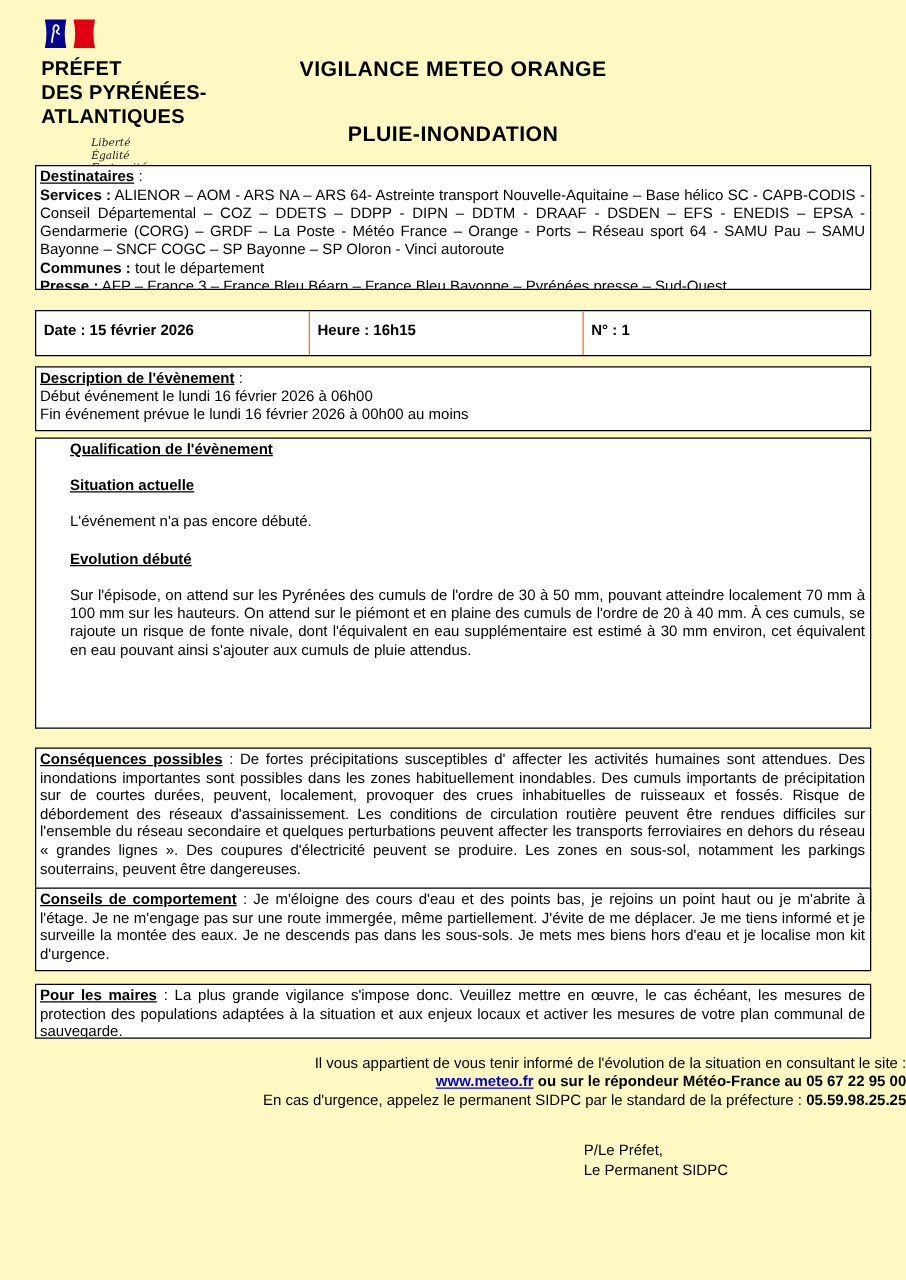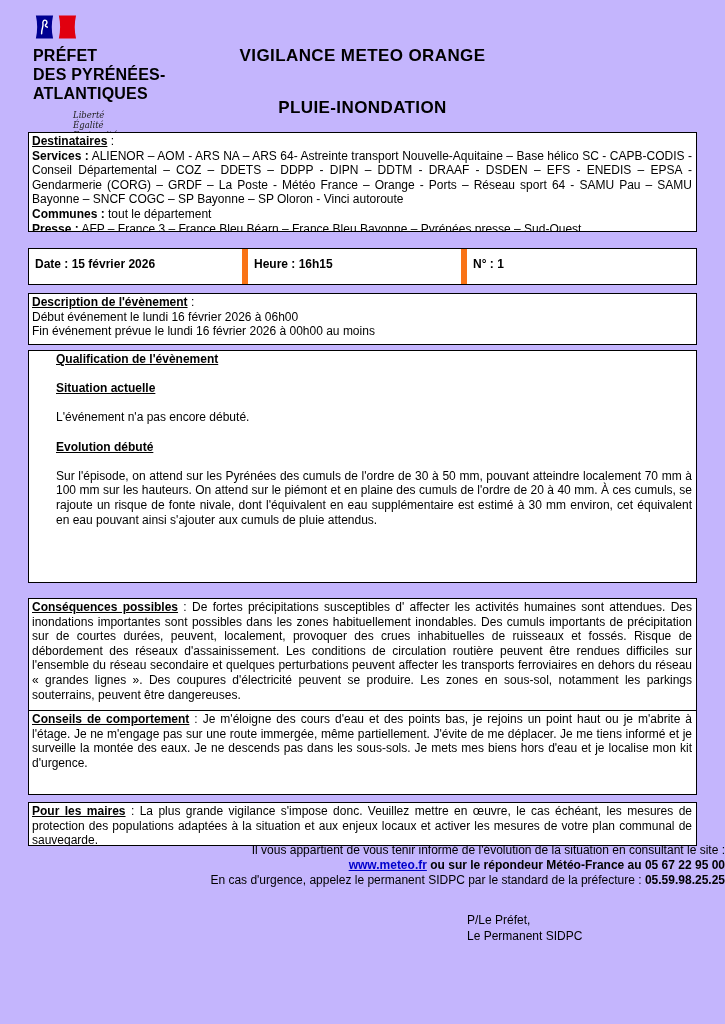--- a/index.html
+++ b/index.html
@@ -1,17 +1,17 @@
 <!DOCTYPE html>
 <html style="--logo-blue: #000091; --logo-red: #E1000F; --link-blue: #0000CC;"><head>
 <meta charset="utf-8">
 <style>
   html,body { margin:0; padding:0; background:#ffffff; }
   .page {
-    position:relative; width:725px; height:1024px; background:#c4b5fd;
+    position:relative; width:725px; height:1024px; background:#fef9c3;
     font-family:"Liberation Sans","DejaVu Sans",sans-serif; color:#111;
     overflow:hidden;
   }
 
   
   .logo { position:absolute; left:33px; top:13px; width:180px; }
   .flag { display:block; }
   .prefet { font-weight:bold; font-size:16px; line-height:19px; letter-spacing:0.2px; margin-top:5px; color:#000; }
   .motto { margin-top:7px; font-family:"DejaVu Serif","Liberation Serif",serif; font-style:italic; font-size:8.5px; line-height:10px; color:#222;margin-left:40px; }
 
@@ -25,32 +25,32 @@
     padding:1px 4px 0 3px; overflow:hidden; background:#fff; color:#000;
   }
   .h-ul { font-weight:bold; text-decoration:underline; }
   .b { font-weight:bold; }
   .just { text-align:justify; }
 
   #box-dest   { top:132px; height:100px; }
   #box-desc   { top:293px; height:52px;  }
   #box-qual   { top:350px; height:233px; }
   #box-cons   { top:598px; height:131px; }
-  #box-advice { top:710px; height:85px;  }
-  #box-maires { top:787px; height:44px;margin-top:15px;  }
+  #box-advice { top:710px; height:67px;  }
+  #box-maires { top:787px; height:44px;  }
 
   #box-qual .blk { margin-bottom:14.6px;margin-left:24px; }
 
   
   .meta-table {
     position:absolute; left:28px; top:248px; width:669px; height:37px;
     box-sizing:border-box; border:1px solid #000; display:flex; background:#fff;
   }
   .meta-cell {
-    box-sizing:border-box; border-right:6px solid #f97316; flex:0 0 219px;
+    box-sizing:border-box; border-right:1px solid #f97316; flex:0 0 219px;
     padding:8px 0 0 6px; font-weight:bold; font-size:12px; color:#000;
   }
   .meta-cell:last-child { border-right:none; flex:1; }
 
   
   .footer { position:absolute; left:0; right:0; top:843px; text-align:right; font-size:12px; line-height:15px; color:#000; }
   .footer .bold-line { font-weight:bold; }
   .link { color:var(--link-blue,#0000CC); text-decoration:underline; font-weight:bold; cursor:pointer; }
 
   .signature { position:absolute; left:467px; top:913px; font-size:12px; line-height:15.5px; color:#000; }

